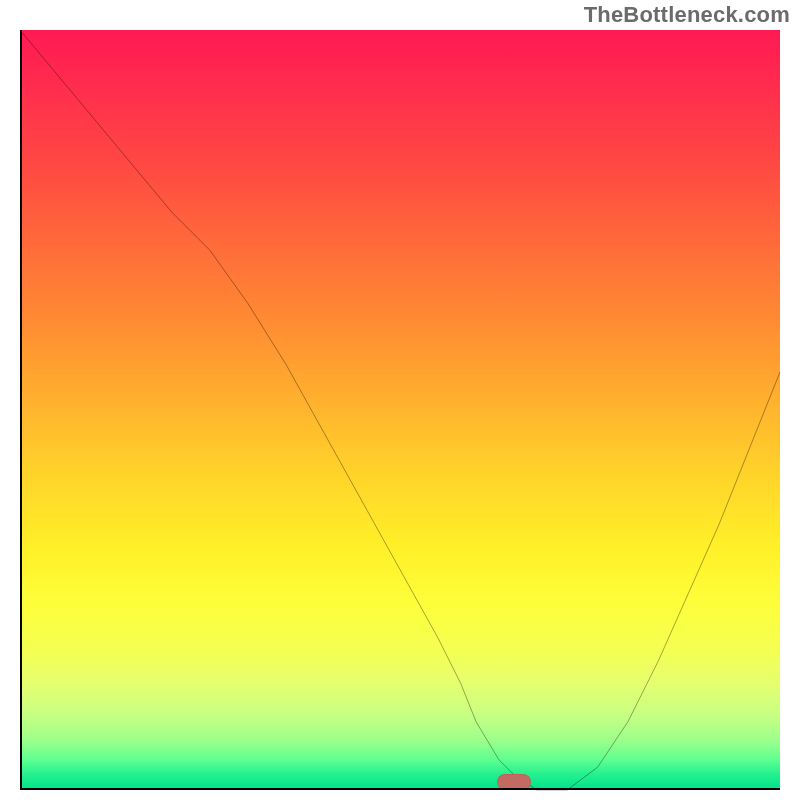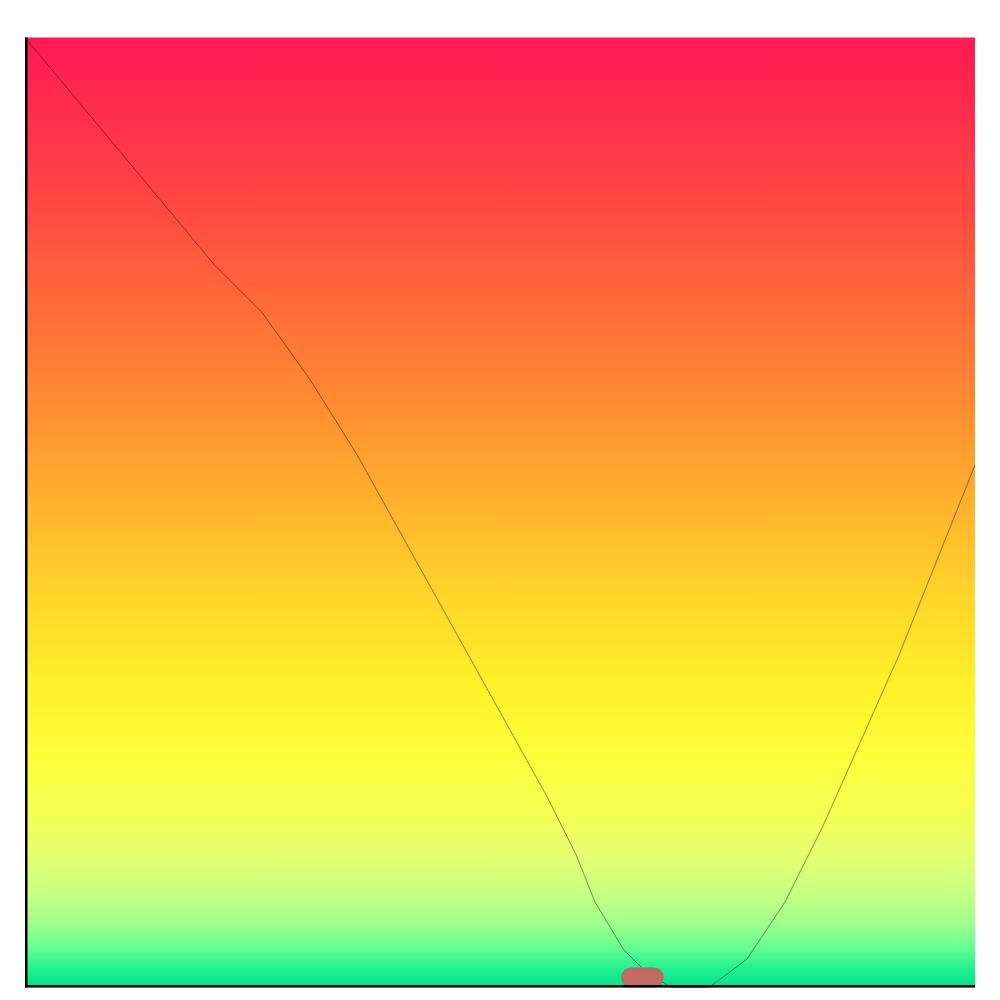--- a/index.html
+++ b/index.html
@@ -84,20 +84,21 @@
     background: #c36a63;
     
     box-shadow: inset 0 0 0 1px rgba(0,0,0,0.05);
   }
 </style>
 </head>
 <body>
 
 <div class="chart-wrap">
 
+  <div class="watermark">TheBottleneck.com</div>
 
   <div class="plot-area">
     <div class="gradient-bg"></div>
 
     <svg class="curve" viewBox="0 0 100 100" preserveAspectRatio="none">
       <path fill="none" stroke="#000" stroke-width="0.35" vector-effect="non-scaling-stroke" d="M0.00,0.00 L5.00,6.00 L10.00,12.00 L15.00,18.00 L20.00,24.00 L25.00,29.00 L30.00,36.00 L35.00,44.00 L40.00,53.00 L45.00,62.00 L50.00,71.00 L55.00,80.00 L58.00,86.00 L60.00,91.00 L63.00,96.00 L65.00,98.00 L68.00,100.00 L72.00,100.00 L76.00,97.00 L80.00,91.00 L84.00,83.00 L88.00,74.00 L92.00,65.00 L96.00,55.00 L100.00,45.00"></path>
     </svg>
 
     <div class="marker" style="left: 477px; top: 744.4px; background: rgb(195, 106, 99);"></div>
 

